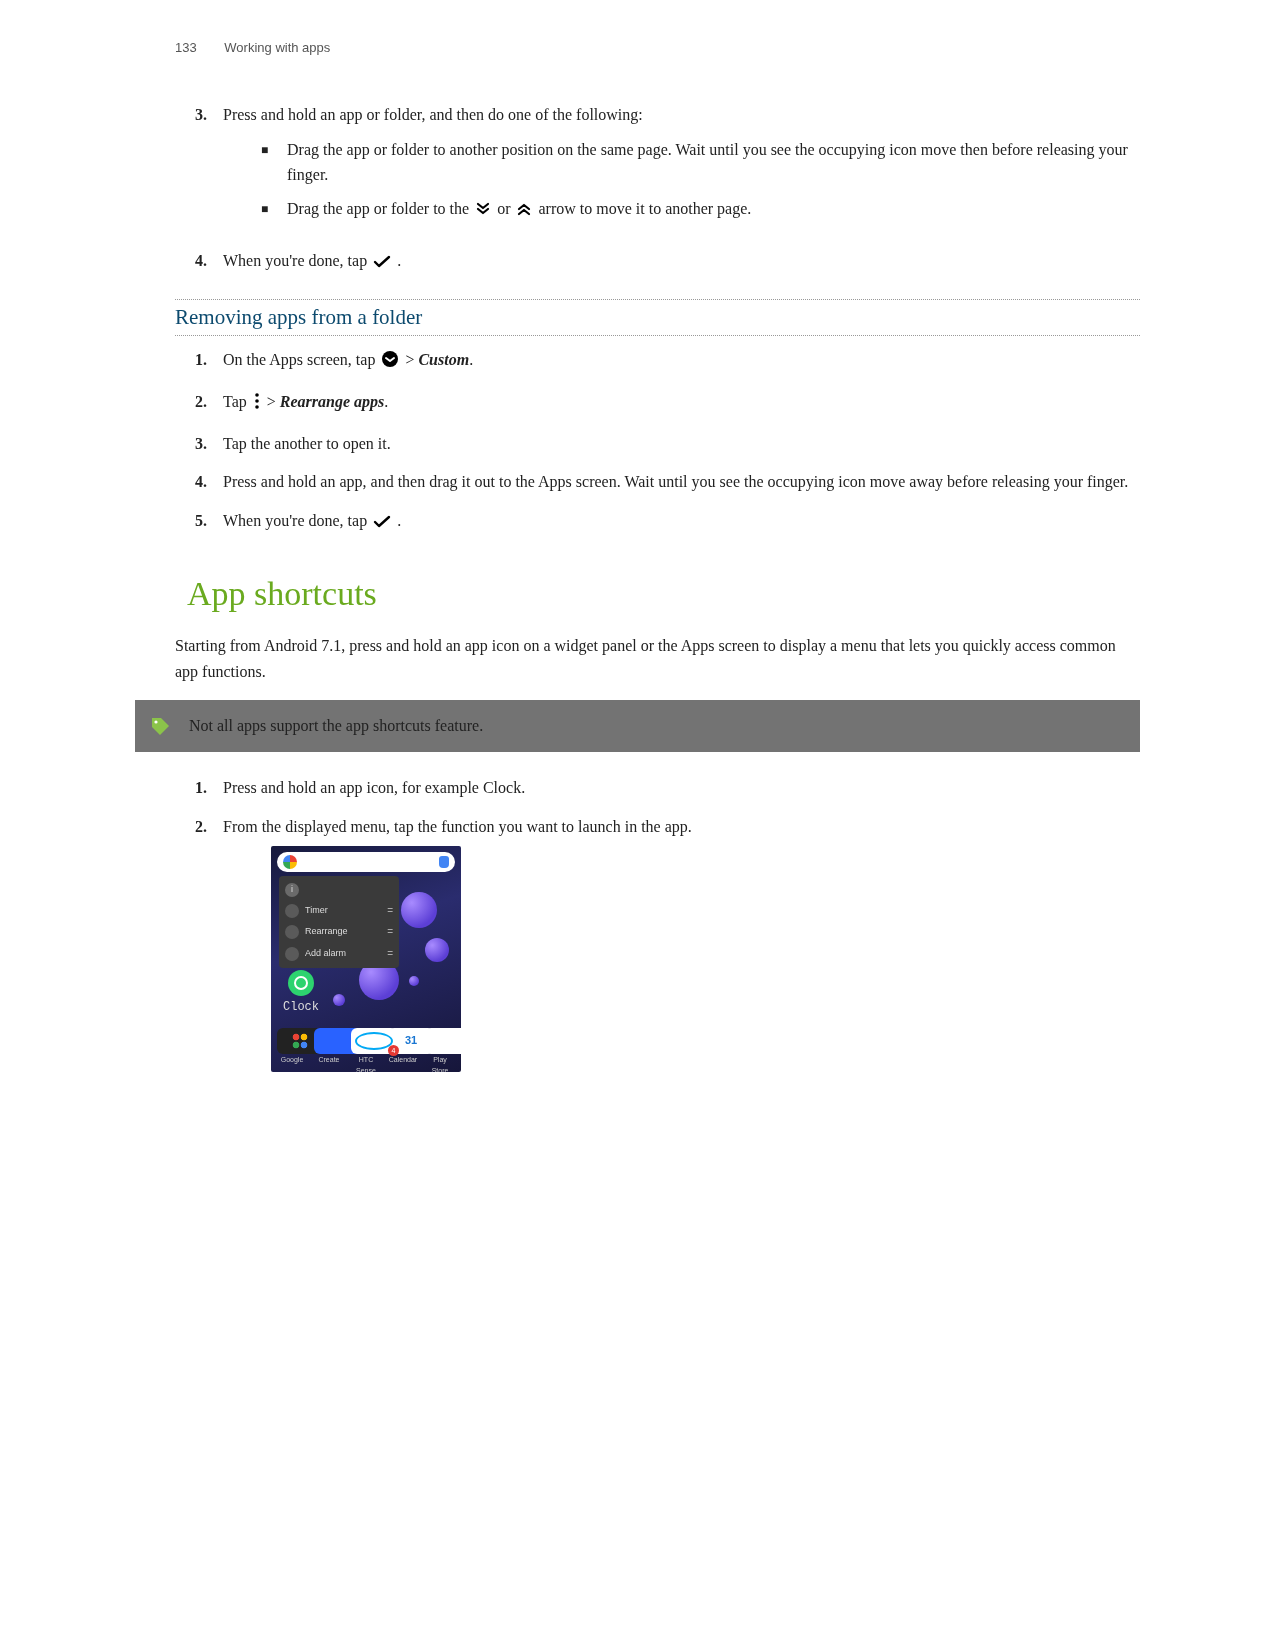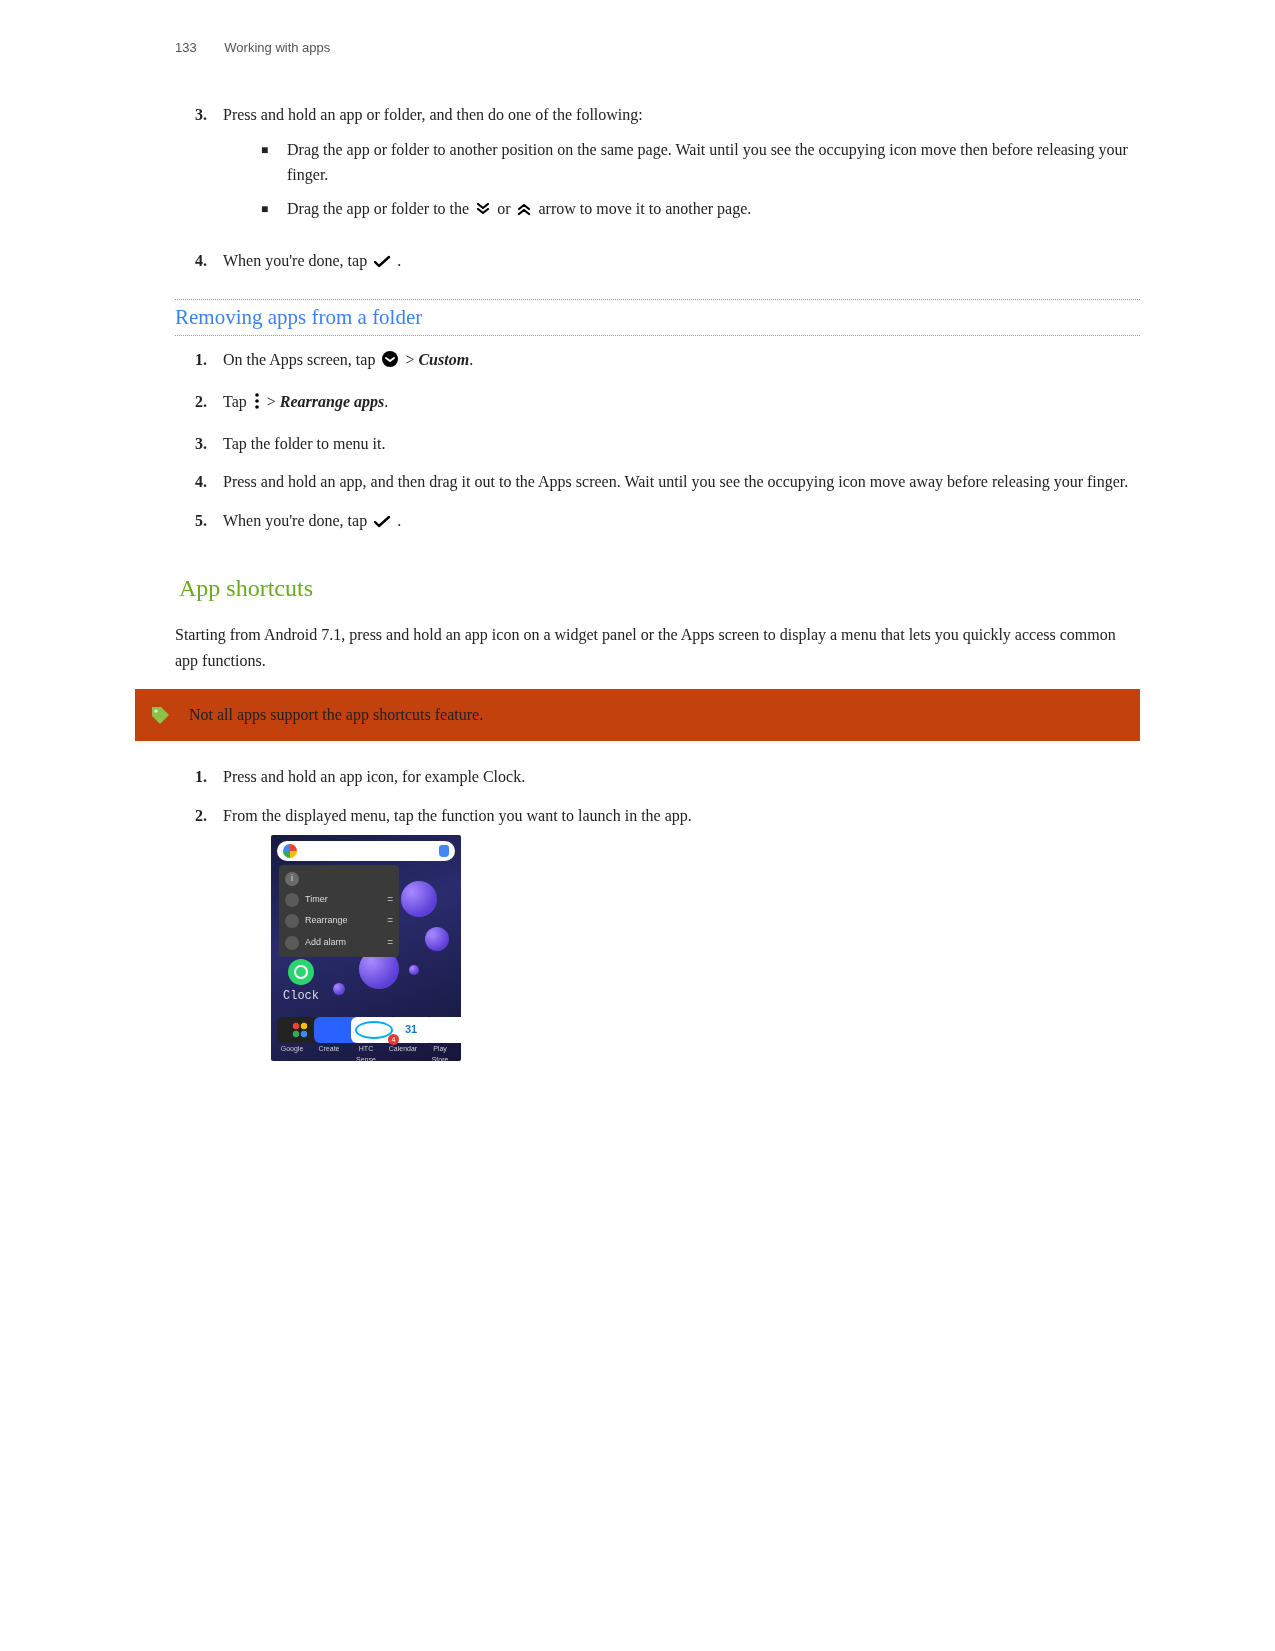--- a/index.html
+++ b/index.html
@@ -54,40 +54,40 @@
   ul.bullets > li .bmark {
     min-width: 26px;
     flex-shrink: 0;
     font-size: 12px;
     padding-top: 3px;
   }
   ul.bullets > li .btxt { flex:1; }
   .section-h3 {
     font-family: Georgia, serif;
     font-size: 21px;
-    color: #3b82f6;
+    color: #0c4a6e;
     font-weight: normal;
     margin: 22px 0 12px 0;
     padding: 5px 0;
     border-top: 1px dotted #999;
     border-bottom: 1px dotted #999;
   }
   .section-h2 {
     font-family: Georgia, serif;
-    font-size: 24px;
+    font-size: 34px;
     color: #6aaa1f;
     font-weight: normal;
-    margin: 38px 0 20px 4px;
+    margin: 38px 0 20px 12px;
   }
   .para {
     line-height: 1.6;
     margin: 0 0 16px 0;
   }
   .note {
-    background: #c2410c;
+    background: #737373;
     display: flex;
     align-items: center;
     padding: 14px 14px;
     margin: 8px 0 24px -40px;
   }
   .note .note-icon {
     width: 22px; height: 22px;
     margin-right: 18px;
     flex-shrink:0;
   }
@@ -244,21 +244,21 @@
                 <circle cx="4" cy="3" r="1.8"></circle>
                 <circle cx="4" cy="9" r="1.8"></circle>
                 <circle cx="4" cy="15" r="1.8"></circle>
               </svg>
           </span>
           <span> &gt; </span><span class="bold">Rearrange apps</span><span>.</span>
         </span>
       </li>
       <li>
         <span class="num">3.</span>
-        <span class="txt">Tap the folder to menu it.</span>
+        <span class="txt">Tap the another to open it.</span>
       </li>
       <li>
         <span class="num">4.</span>
         <span class="txt">Press and hold an app, and then drag it out to the Apps screen. Wait until you see the occupying icon move away before releasing your finger.</span>
       </li>
       <li>
         <span class="num">5.</span>
         <span class="txt">
           <span>When you're done, tap </span>
           <span class="ico">

